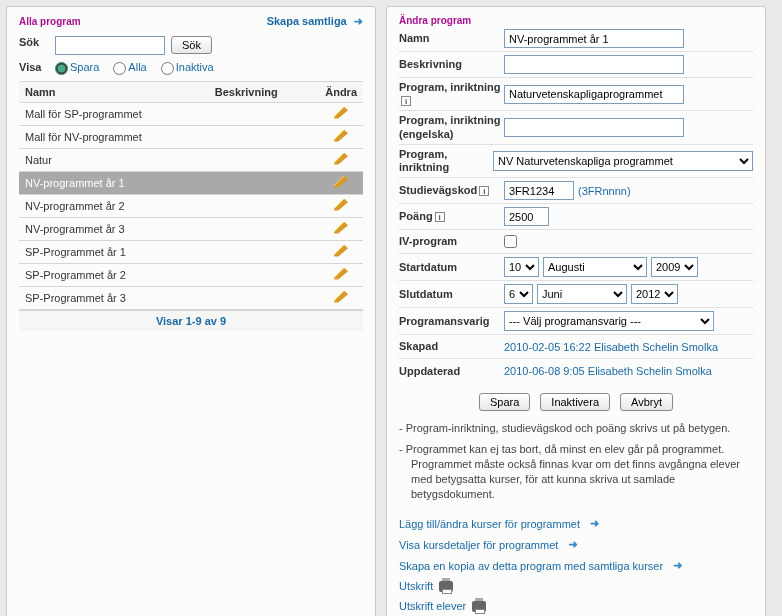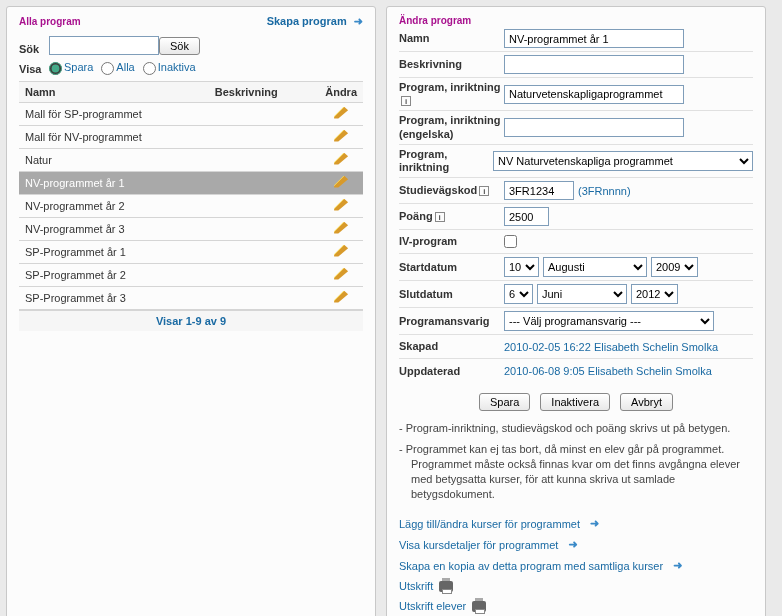--- a/index.html
+++ b/index.html
@@ -6,21 +6,21 @@
 body { font-family: Verdana, Arial, sans-serif; font-size: 11px; background: #eaeaea; padding: 6px; color: #333; }
 .wrap { display: flex; gap: 10px; }
 .panel { background: #fcfcfc; border: 1px solid #c8c8c8; border-radius: 3px; padding: 8px 12px 10px; }
 .left { width: 370px; }
 .right { width: 380px; }
 .hdr { display: flex; justify-content: space-between; align-items: center; margin-bottom: 8px; }
 h2 { color: #a8118e; font-size: 10px; font-weight: bold; }
 .link { color: #1a6aa3; cursor: pointer; }
 .link.b { font-weight: bold; }
 .arrow { color: #3a8ac8; font-weight: bold; margin-left: 4px; }
-.row { display: flex; align-items: flex-end; margin-bottom: 6px; }
+.row { display: flex; align-items: flex-start; margin-bottom: 6px; gap: 6px; }
 .lbl { color: #333; font-weight: bold; min-width: 30px; }
 input[type=text] { border: 1px solid #7f9db9; padding: 2px 4px; font-size: 11px; height: 19px; }
 select { border: 1px solid #7f9db9; font-size: 11px; height: 20px; background: #fff; }
 button { border: 1px solid #888; border-radius: 3px; background: linear-gradient(#fff,#e8e8e8); padding: 2px 10px; font-size: 11px; cursor: pointer; }
 .radio-lbl { color: #1a6aa3; cursor: pointer; margin-right: 8px; }
 input[type=radio], input[type=checkbox] { vertical-align: middle; margin-right: 2px; accent-color: #4a8; }
 table { width: 100%; border-collapse: collapse; font-size: 11px; }
 .tbl-hdr th { text-align: left; font-weight: bold; color: #333; background: #f6f6f6; border-top: 1px solid #d5d5d5; border-bottom: 1px solid #d5d5d5; padding: 4px 6px; }
 .tbl-row td { padding: 4px 6px; border-bottom: 1px solid #d5d5d5; color: #333; }
 .tbl-row.sel td { background: #a9a9a9; color: #fff; }
@@ -45,21 +45,21 @@
 </style>
 </head>
 <body>
 
 <div class="wrap">
 
 <div class="panel left">
   <div class="hdr">
     <h2>Alla program</h2>
     <span class="link b">
-      <span>Skapa program</span>
+      <span>Skapa samtliga</span>
       <span class="arrow">➜</span>
     </span>
   </div>
   <div class="row">
     <span class="lbl">Sök</span>
     <input type="text" style="width: 110px;">
     <button>Sök</button>
   </div>
   <div class="row">
     <span class="lbl">Visa</span>

